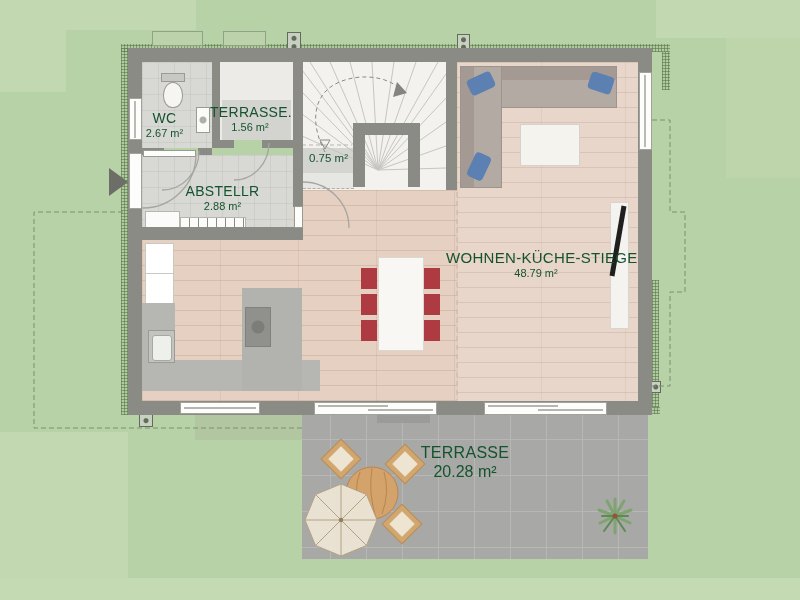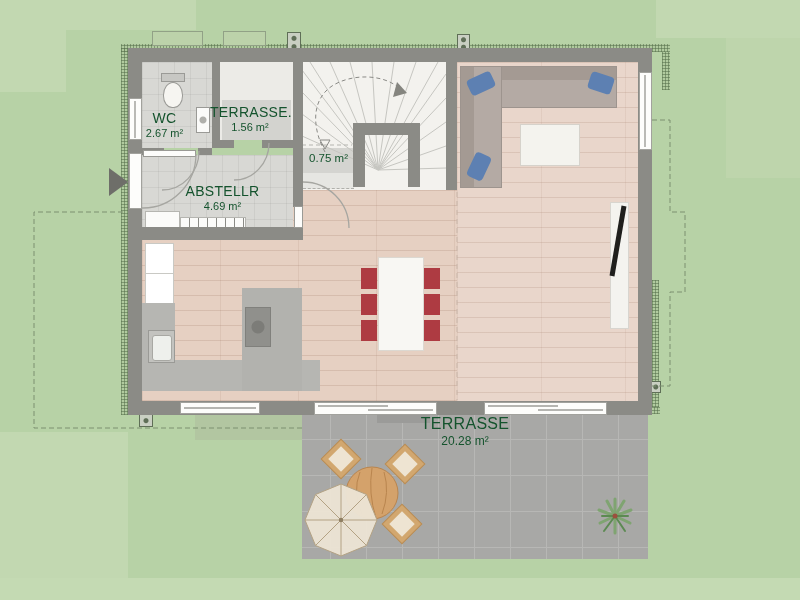--- a/index.html
+++ b/index.html
@@ -245,23 +245,27 @@
   <div class="room-label" style="left:132px;top:110px;width:65px;">
     <span class="nm">WC</span>
     <span class="ar">2.67 m²</span>
   </div>
   <div class="room-label" style="left:210px;top:104px;width:80px;">
     <span class="nm">TERRASSE.</span>
     <span class="ar">1.56 m²</span>
   </div>
   <div class="room-label" style="left:175px;top:183px;width:95px;">
     <span class="nm">ABSTELLR</span>
-    <span class="ar">4.69 m²</span>
+    <span class="ar">2.88 m²</span>
   </div>
   <div class="room-label" style="left:303px;top:152px;width:51px;">
     <span class="ar" style="font-size:11.5px;">0.75 m²</span>
   </div>
-  <div class="room-label big" style="left:405px;top:415px;width:120px;text-align:center;">
+  <div class="room-label big" style="left:446px;top:249px;width:180px;">
+    <span class="nm">WOHNEN-KÜCHE-STIEGE</span>
+    <span class="ar">48.79 m²</span>
+  </div>
+  <div class="room-label big" style="left:405px;top:444px;width:120px;text-align:center;">
     <span class="nm" style="font-size:16px;">TERRASSE</span>
-    <span class="ar" style="font-size:12px;">20.28 m²</span>
+    <span class="ar" style="font-size:16px;">20.28 m²</span>
   </div>
 
 </div>
 
 </body></html>

